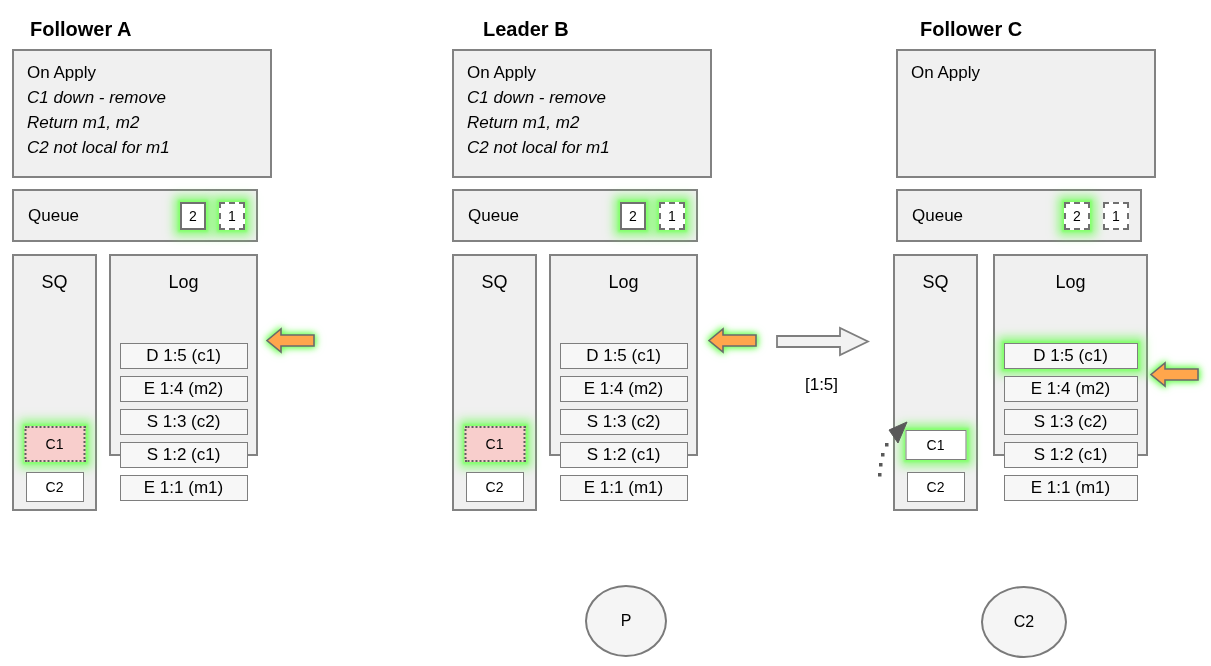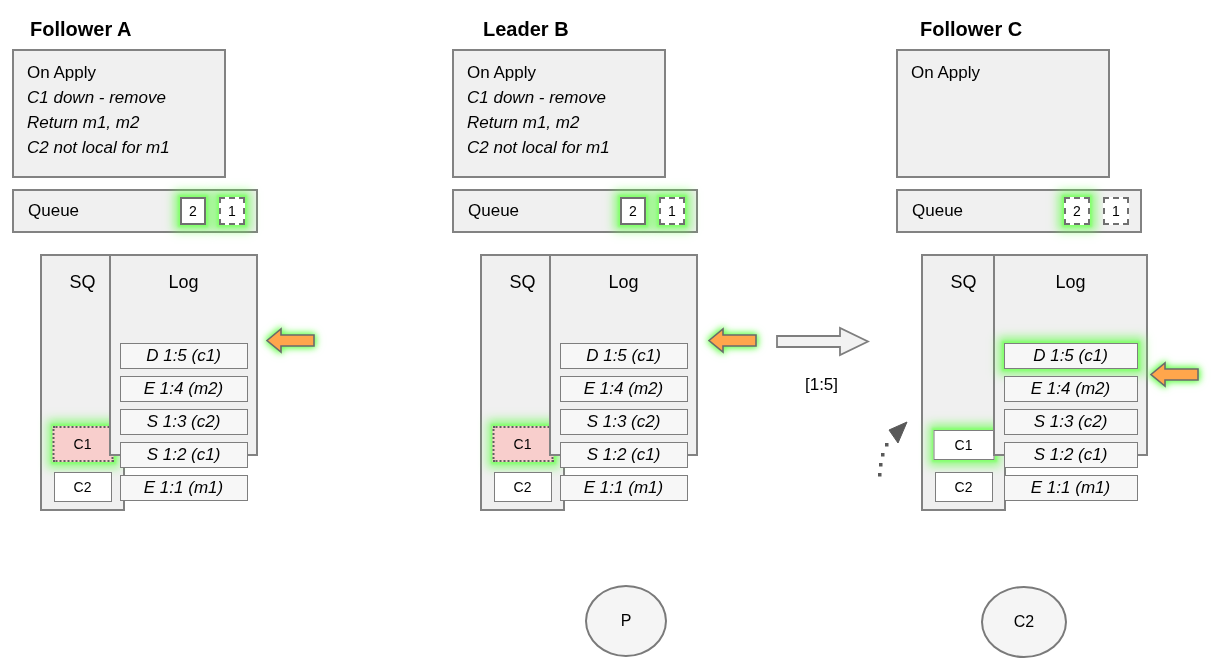--- a/index.html
+++ b/index.html
@@ -4,45 +4,45 @@
 <style>
   html,body{margin:0;padding:0;}
   body{
     width:1211px;height:666px;position:relative;overflow:hidden;
     background:#ffffff;font-family:"Liberation Sans",sans-serif;color:#000;
   }
   .col{position:absolute;top:16px;width:246px;height:500px;padding-left:39px;}
   .col-title{position:absolute;top:2px;font-size:20px;font-weight:bold;white-space:nowrap;}
   .box{position:absolute;background:#f0f0f0;border:2px solid #828282;box-sizing:border-box;}
   
-  .onapply{left:0;top:33px;width:214px;height:129px;padding:9px 8px 0 13px;font-size:17px;line-height:25px;}
+  .onapply{left:0;top:33px;width:260px;height:129px;padding:9px 8px 0 13px;font-size:17px;line-height:25px;}
   .oa-line{font-style:italic;}
   
-  .queue{left:0;top:173px;width:246px;height:44px;display:flex;align-items:center;}
+  .queue{left:0;top:173px;width:246px;height:53px;display:flex;align-items:center;}
   .q-label{font-size:17px;margin-left:14px;flex:1;}
   .chips{display:flex;gap:13px;margin-right:11px;}
   .chip{width:26px;height:28px;background:#ffffff;border:2px solid #707070;
         display:flex;align-items:center;justify-content:center;font-size:14px;box-sizing:border-box;}
   .chip.dashed{border-style:dashed;}
   .glow{box-shadow:0 0 2px 2px #86ff70, 0 0 9px 6px rgba(97,255,70,.65);}
   
-  .sq{left:0;top:238px;width:85px;height:257px;margin-left:28px;}
+  .sq{left:0;top:238px;width:85px;height:257px;}
   .sq-label,.log-label{text-align:center;margin-top:16px;font-size:18px;}
   .sq-item{position:absolute;left:50%;transform:translateX(-50%);
            display:flex;align-items:center;justify-content:center;font-size:14px;
            background:#ffffff;border:1.5px solid #7e7e7e;box-sizing:border-box;}
   .sq-c1{top:170px;width:61px;height:36px;}
   .sq-c2{top:216px;width:58px;height:30px;}
   .pink{background:#f8cecc;border:2px dotted #5f5f5f;}
   
   .log{left:97px;top:238px;width:149px;height:202px;}
   .entries{position:absolute;top:87px;left:0;width:100%;
            display:flex;flex-direction:column;gap:7px;align-items:center;}
   .entry{width:128px;height:26px;border:1.5px solid #7e7e7e;background:#f7f7f7;
-         display:flex;align-items:center;justify-content:center;font-size:17px;box-sizing:border-box;font-style:italic;}
+         display:flex;align-items:center;justify-content:center;font-size:17px;box-sizing:border-box;}
   
   .float{position:absolute;}
   .arrow-glow{filter:drop-shadow(0 0 3px #6bff52) drop-shadow(0 0 3px rgba(107,255,82,.8));}
   .repl-label{position:absolute;left:774px;top:375px;width:95px;text-align:center;font-size:17px;}
   
   .ellipse{position:absolute;background:#f5f5f5;border:2px solid #7a7a7a;border-radius:50%;
            display:flex;align-items:center;justify-content:center;font-size:16px;box-sizing:border-box;}
   .ell-p{left:585px;top:585px;width:82px;height:72px;}
   .ell-c2{left:981px;top:586px;width:86px;height:72px;}
 </style>

